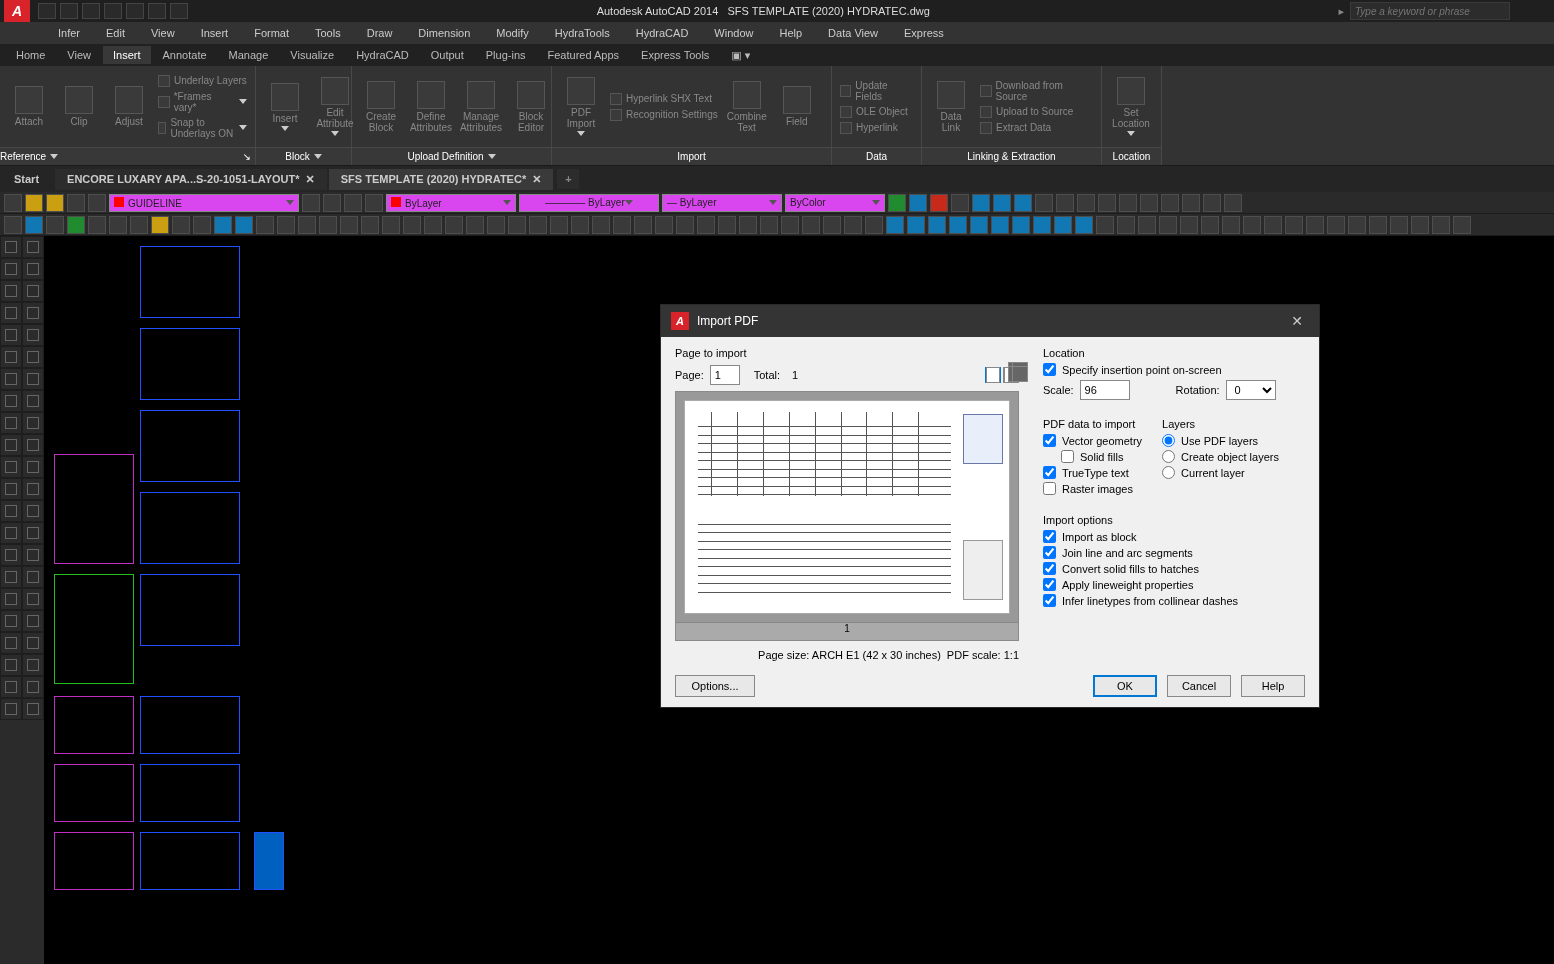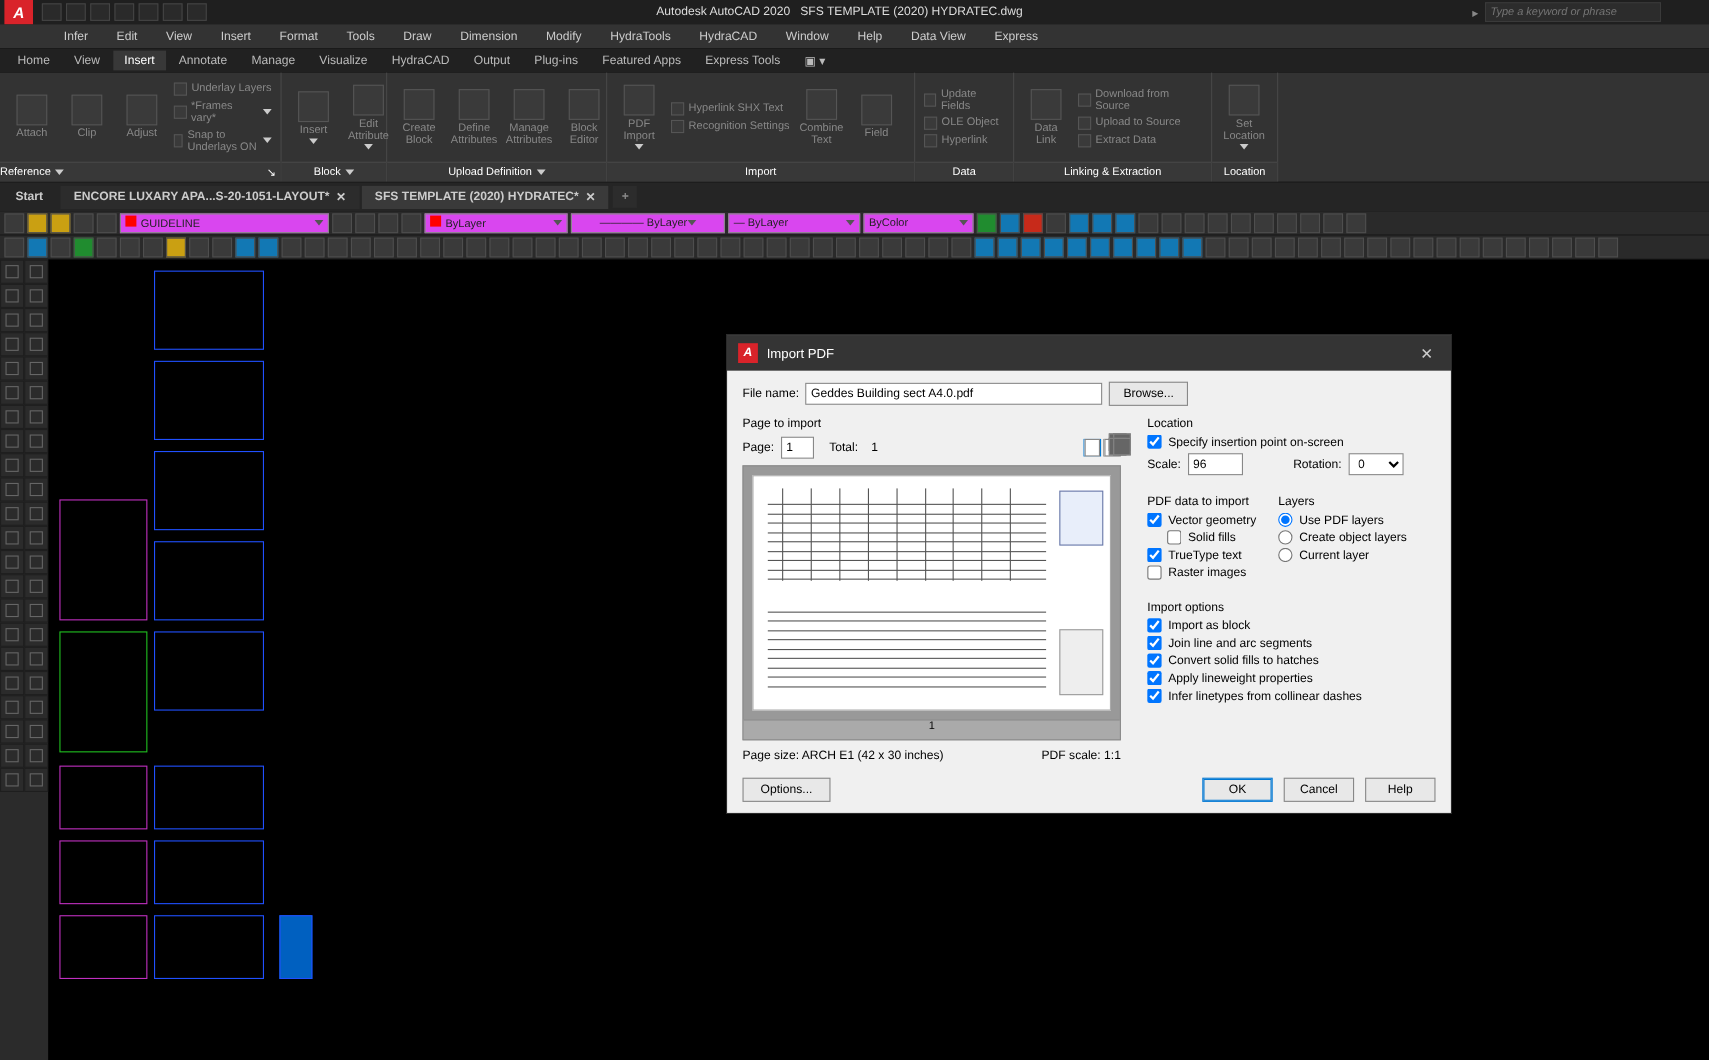--- a/index.html
+++ b/index.html
@@ -102,21 +102,21 @@
   <div class="qat">
     <div class="qat-icon"></div>
     <div class="qat-icon"></div>
     <div class="qat-icon"></div>
     <div class="qat-icon"></div>
     <div class="qat-icon"></div>
     <div class="qat-icon"></div>
     <div class="qat-icon"></div>
   </div>
   <div class="title-text">
-    <span>Autodesk AutoCAD 2020</span>&nbsp;&nbsp;&nbsp;<span>SFS TEMPLATE (2020) HYDRATEC.dwg</span>
+    <span>Autodesk AutoCAD 2014</span>&nbsp;&nbsp;&nbsp;<span>SFS TEMPLATE (2020) HYDRATEC.dwg</span>
   </div>
   <span style="color:#888; margin-right:6px;">▸</span>
   <input class="search-box" placeholder="Type a keyword or phrase" style="">
   <div style="width:40px"></div>
 </div>
 
 <div class="menubar">
   <div style="width:40px"></div>
   <div class="menu-item">Infer</div>
   <div class="menu-item">Edit</div>
@@ -653,25 +653,20 @@
   <div class="dwg-block" style="left:210px; top:596px; width:30px; height:58px; background:#0060c0;"></div>
 </div>
 
 <div class="dialog">
   <div class="dialog-title">
     <div class="alogo">A</div>
     <span>Import PDF</span>
     <div class="dialog-close">✕</div>
   </div>
   <div class="dialog-body">
-    <div class="row-flex" style="margin-bottom:10px;">
-      <span>File name:</span>
-      <input class="text-input" style="flex: 0 0 270px;" value="Geddes Building sect A4.0.pdf">
-      <button class="btn">Browse...</button>
-    </div>
     <div style="display:flex; gap:24px;">
 
       <div style="flex:0 0 344px;">
         <div class="section-label">Page to import</div>
         <div class="row-flex" style="margin: 6px 0;">
           <span>Page:</span>
           <input class="text-input" style="width: 30px;" value="1">
           <span style="margin-left:8px;">Total:</span>
           <span style="margin-left:6px;">1</span>
           <div style="margin-left:auto;" class="thumb-toggle">
@@ -715,21 +710,21 @@
               <div class="pv-v" style="left:24%"></div>
             <div class="pv-v" style="left:32%"></div>
               <div class="pv-v" style="left:40%"></div>
               <div class="pv-v" style="left:48%"></div>
             <div class="pv-v" style="left:56%"></div>
               <div class="pv-v" style="left:64%"></div>
               <div class="pv-v" style="left:72%"></div>
           </div>
           <div class="preview-pageno">1</div>
         </div>
-        <div class="row-flex" style="margin-top:8px; justify-content:space-between;">
+        <div class="row-flex" style="margin-top:8px; justify-content:flex-end;">
           <span>Page size:  ARCH E1 (42 x 30 inches)</span>
           <span>PDF scale:  1:1</span>
         </div>
       </div>
 
       <div style="flex:1;">
         <div class="section-label">Location</div>
         <label class="cbx">
             <input type="checkbox" checked="" style="">
             <span>Specify insertion point on-screen</span>

